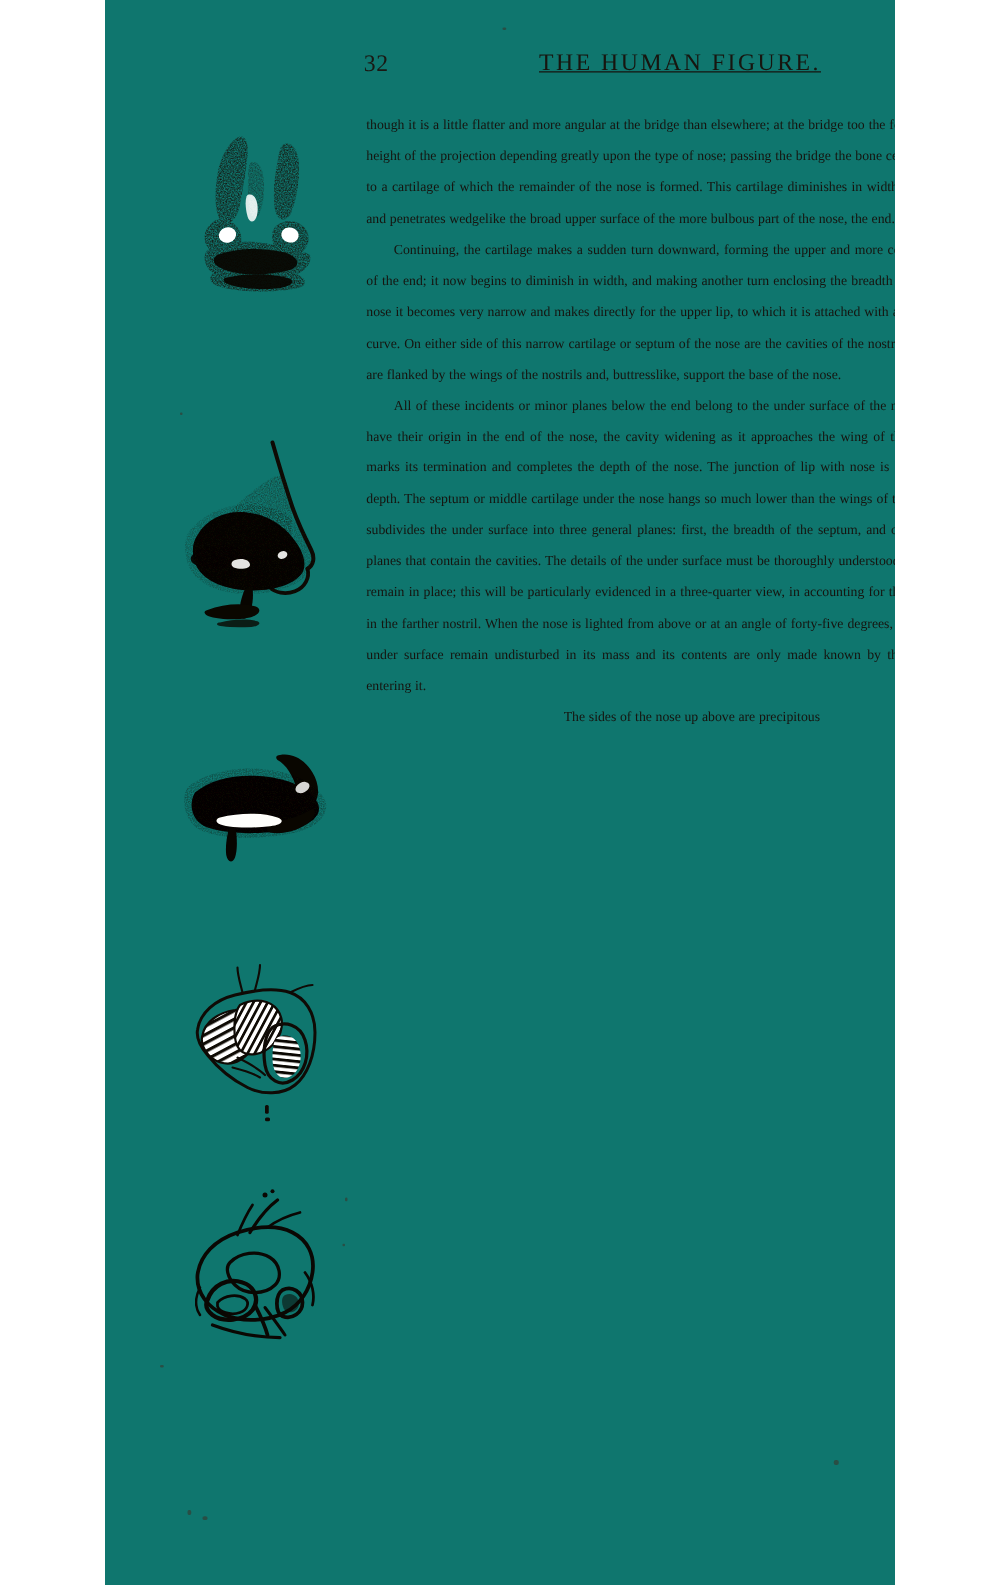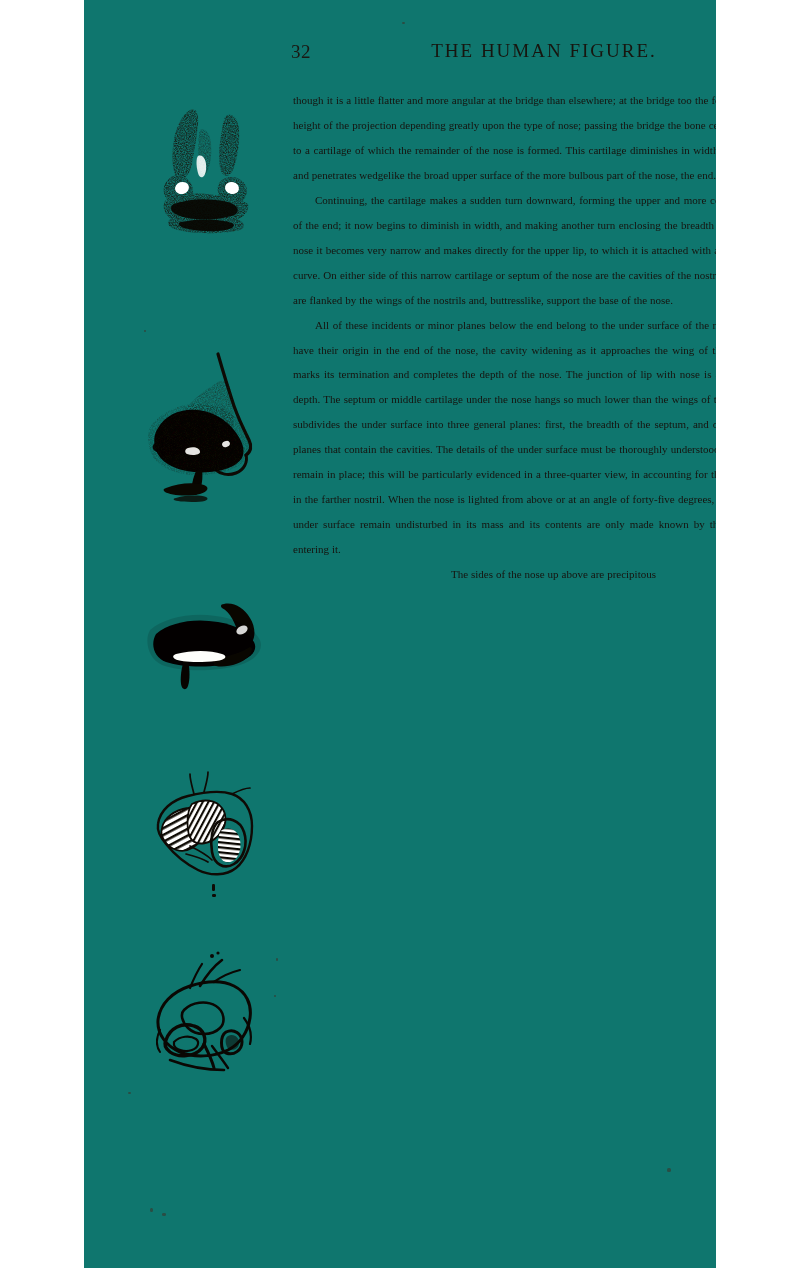--- a/index.html
+++ b/index.html
@@ -37,20 +37,21 @@
   }
   .head-title {
     position: absolute;
     left: 300px;
     top: 0px;
     width: 320px;
     text-align: center;
     font-size: 19px;
     letter-spacing: 2.0px;
     color: #17150f;
+    text-decoration: underline;
   }
 
   
   .textblock {
     position: absolute;
     left: 209px;
     top: 88px;
     width: 499px;
   }
   .para {

